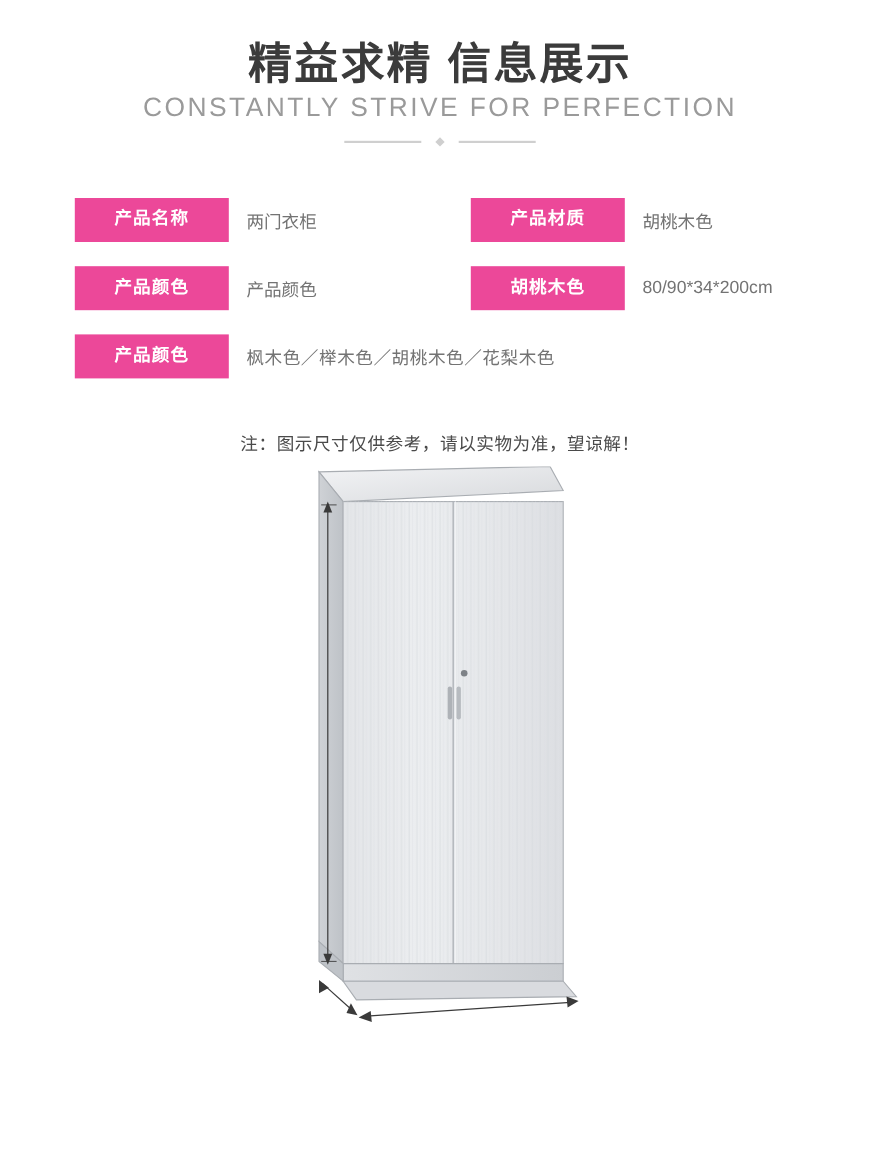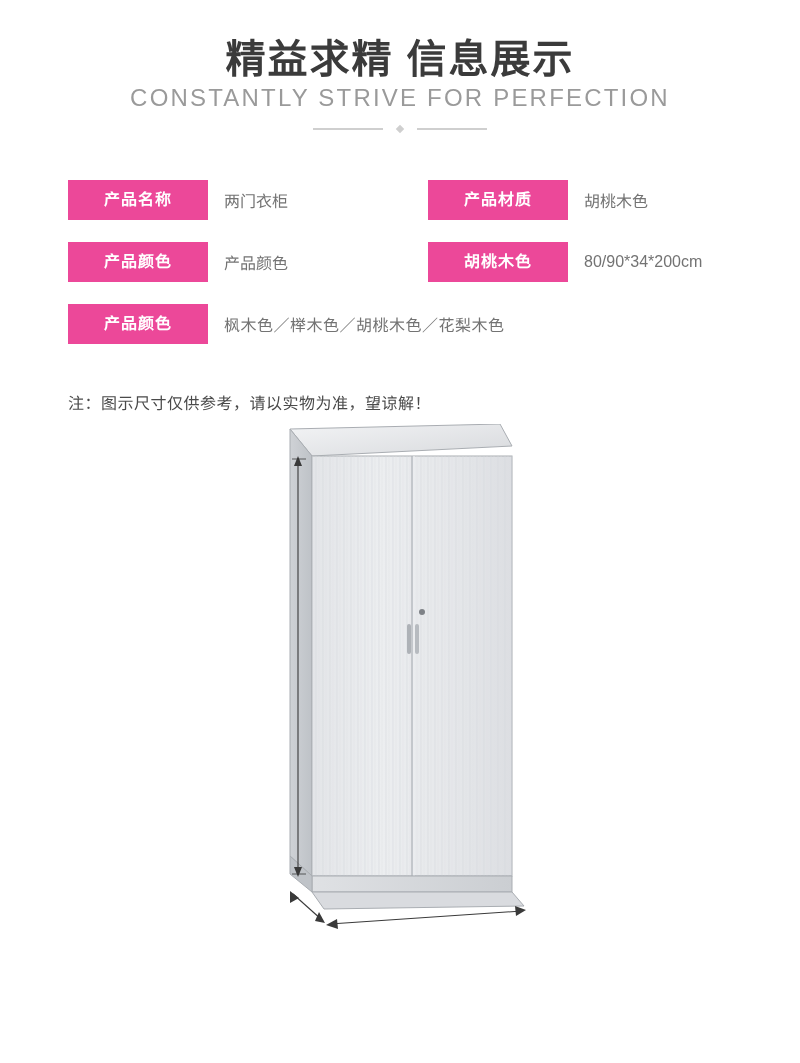--- a/index.html
+++ b/index.html
@@ -88,20 +88,21 @@
     padding-left: 16px;
     white-space: nowrap;
   }
   .spec-value.wide { letter-spacing: 0.5px; padding-left: 16px; }
 
   .note {
     padding: 24px 68px 0 68px;
     font-size: 16px;
     color: #4a4a4a;
     letter-spacing: 0.5px;
+    text-align: center;
   }
 
   
   .diagram {
     position: relative;
     width: 800px;
     height: 560px;
     margin-top: 10px;
   }
   .diagram svg { display: block; }

